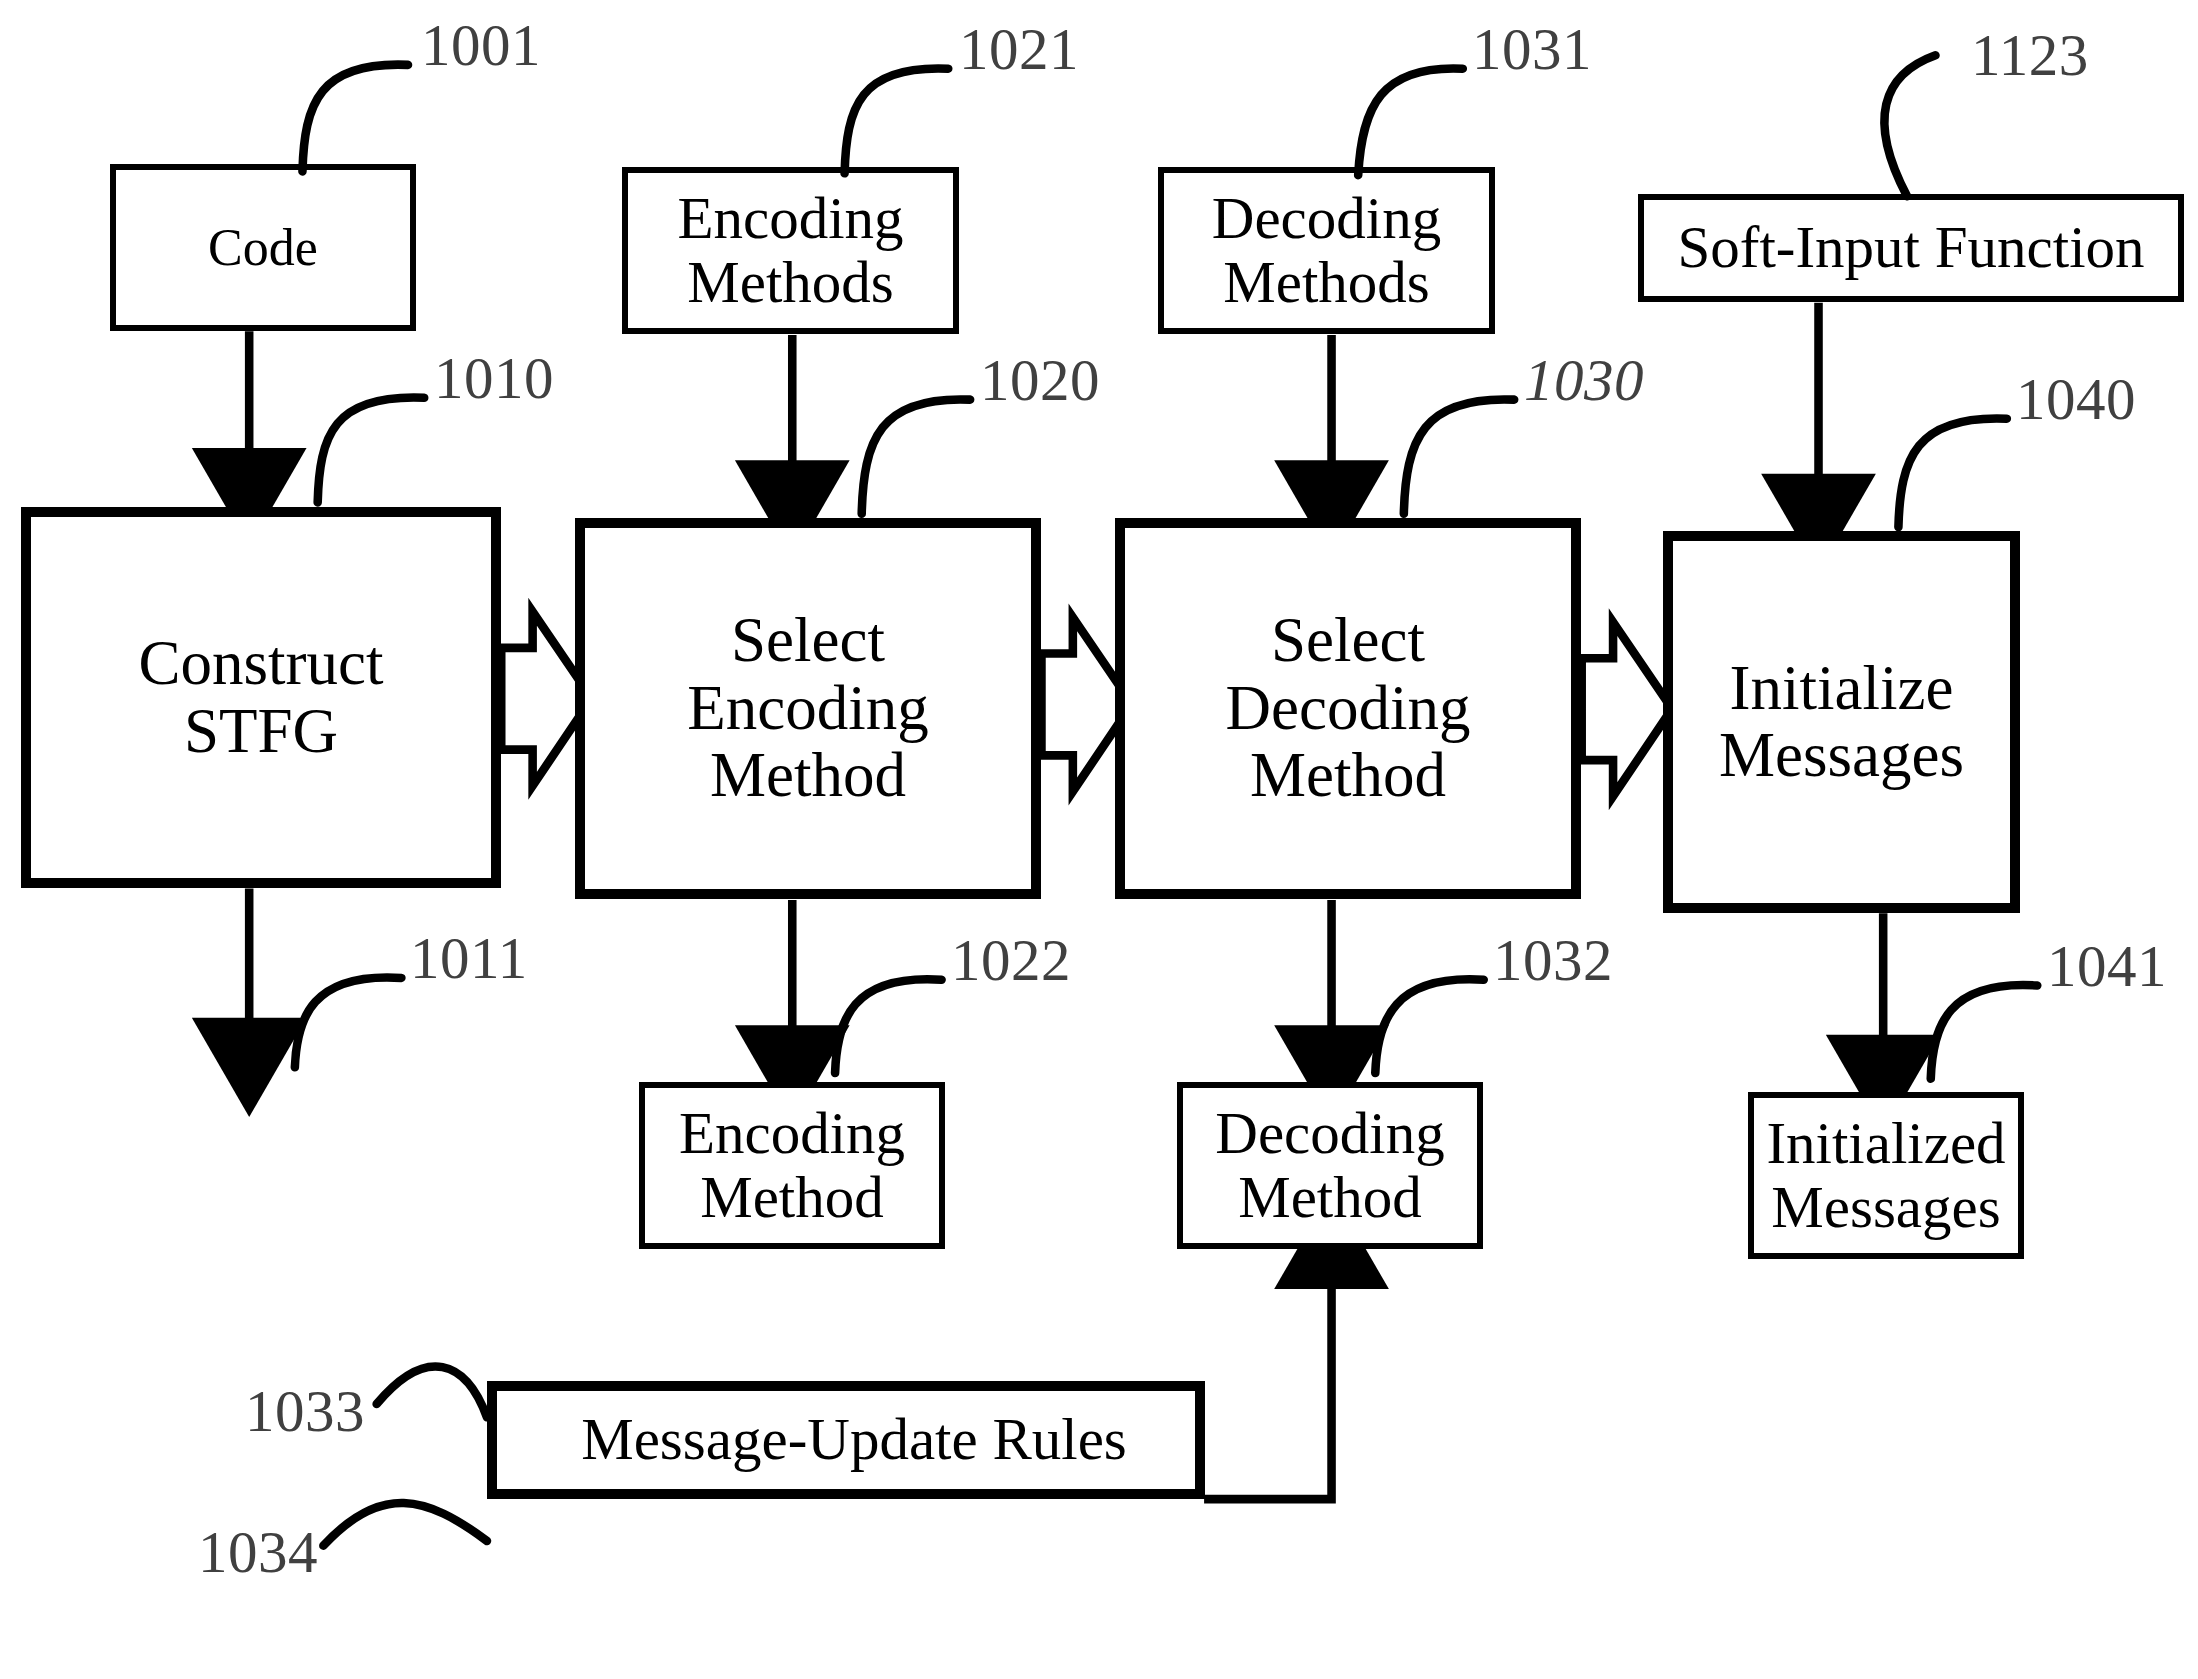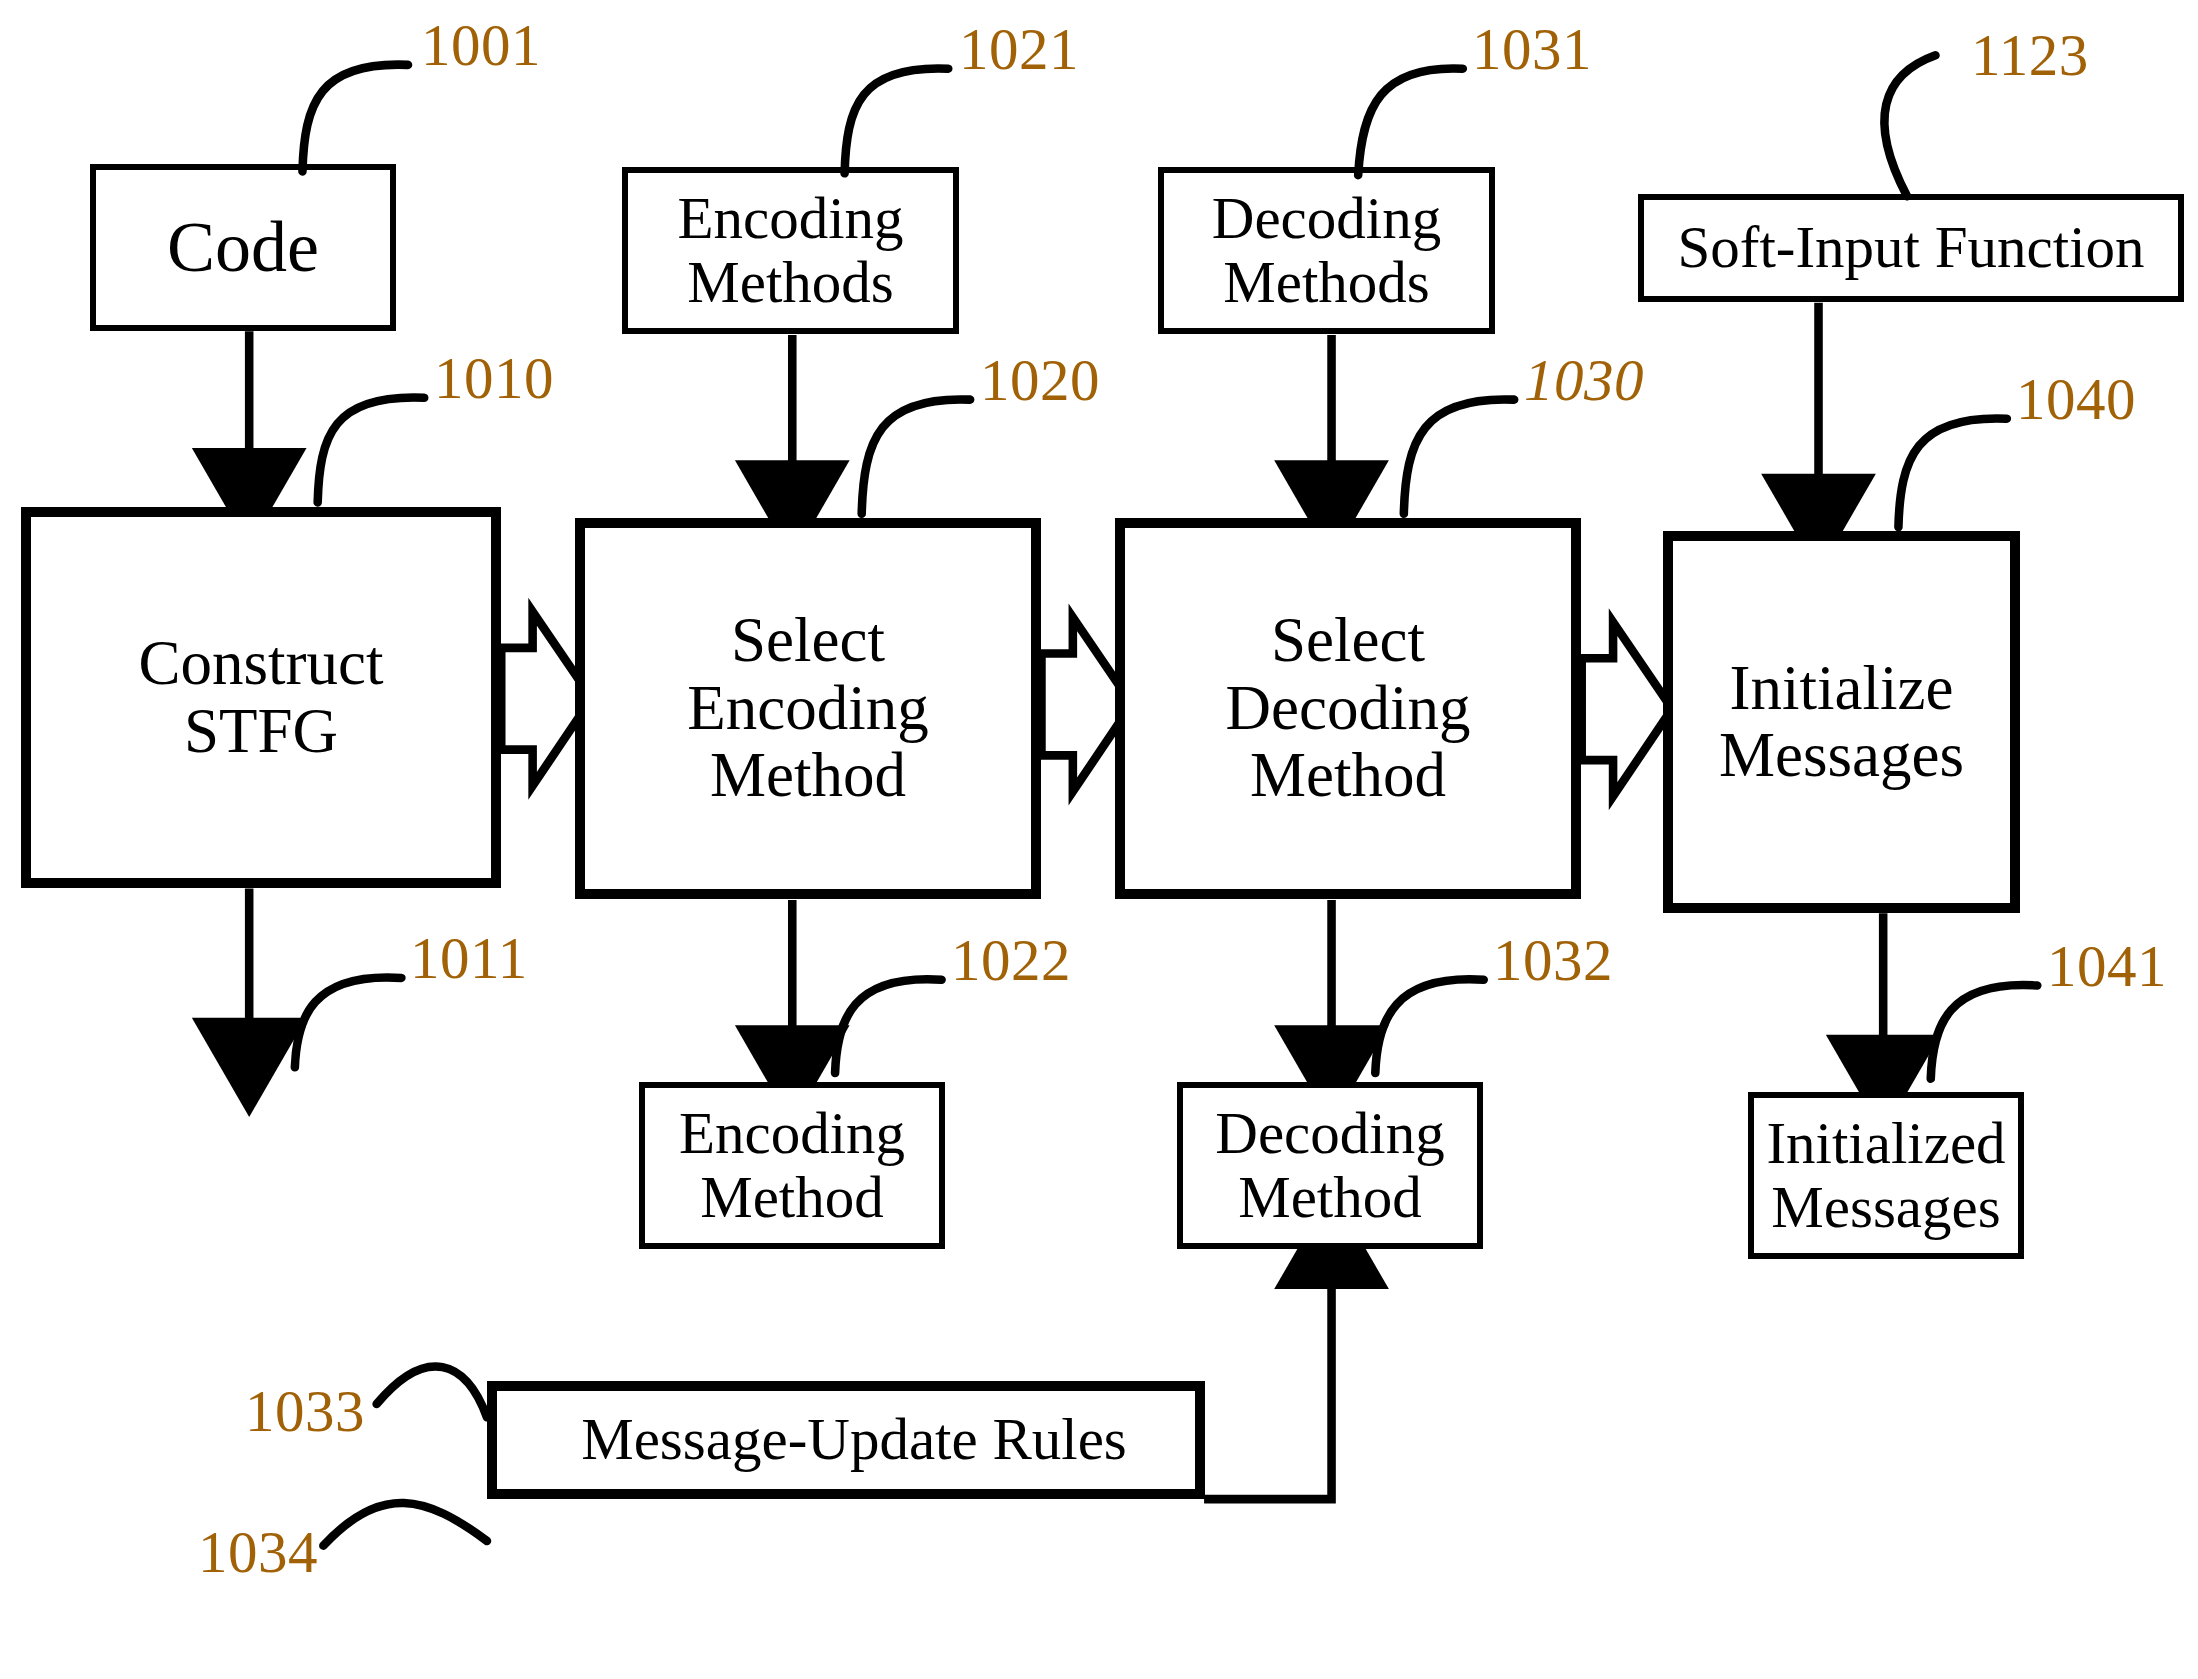--- a/index.html
+++ b/index.html
@@ -23,21 +23,21 @@
   .box.thin{border:6.7px solid #000;}
   .box.thick{border:10.5px solid #000;}
 
   .box .lbl{display:block;white-space:pre-line;}
 
   
   .ref{
     position:absolute;
     font-size:59px;
     letter-spacing:0.5px;
-    color:#a16207;
+    color:#404040;
     white-space:nowrap;
     z-index:9;
   }
 
   
   #wires{position:absolute;left:0;top:0;width:2198px;height:1680px;z-index:3;}
   #wires-top{position:absolute;left:0;top:0;width:2198px;height:1680px;z-index:8;pointer-events:none;}
 </style>
 </head>
 <body>
@@ -94,21 +94,21 @@
       <path d="M422,1028 C328,1022 312,1070 310,1122"></path>
       <path d="M990,1030 C896,1024 880,1072 878,1128"></path>
       <path d="M1560,1030 C1466,1024 1448,1072 1446,1128"></path>
       <path d="M2142,1036 C2048,1030 2032,1078 2030,1134"></path>
 
       <path d="M396,1476 C448,1414 490,1430 512,1490"></path>
       <path d="M340,1625 C400,1560 448,1572 512,1620"></path>
     </g>
   </svg>
 
-  <div class="box thin" style="left:90px; top:164px; width:306px; height:167px; font-size:72px;">
+  <div class="box thin" style="left:110px; top:164px; width:306px; height:167px; font-size:52px;">
     <span class="lbl">Code</span>
   </div>
 
   <div class="box thin" style="left:622px; top:167px; width:337px; height:167px; font-size:59px;">
     <span class="lbl">Encoding
 Methods</span>
   </div>
 
   <div class="box thin" style="left:1158px; top:167px; width:337px; height:167px; font-size:59px;">
     <span class="lbl">Decoding

